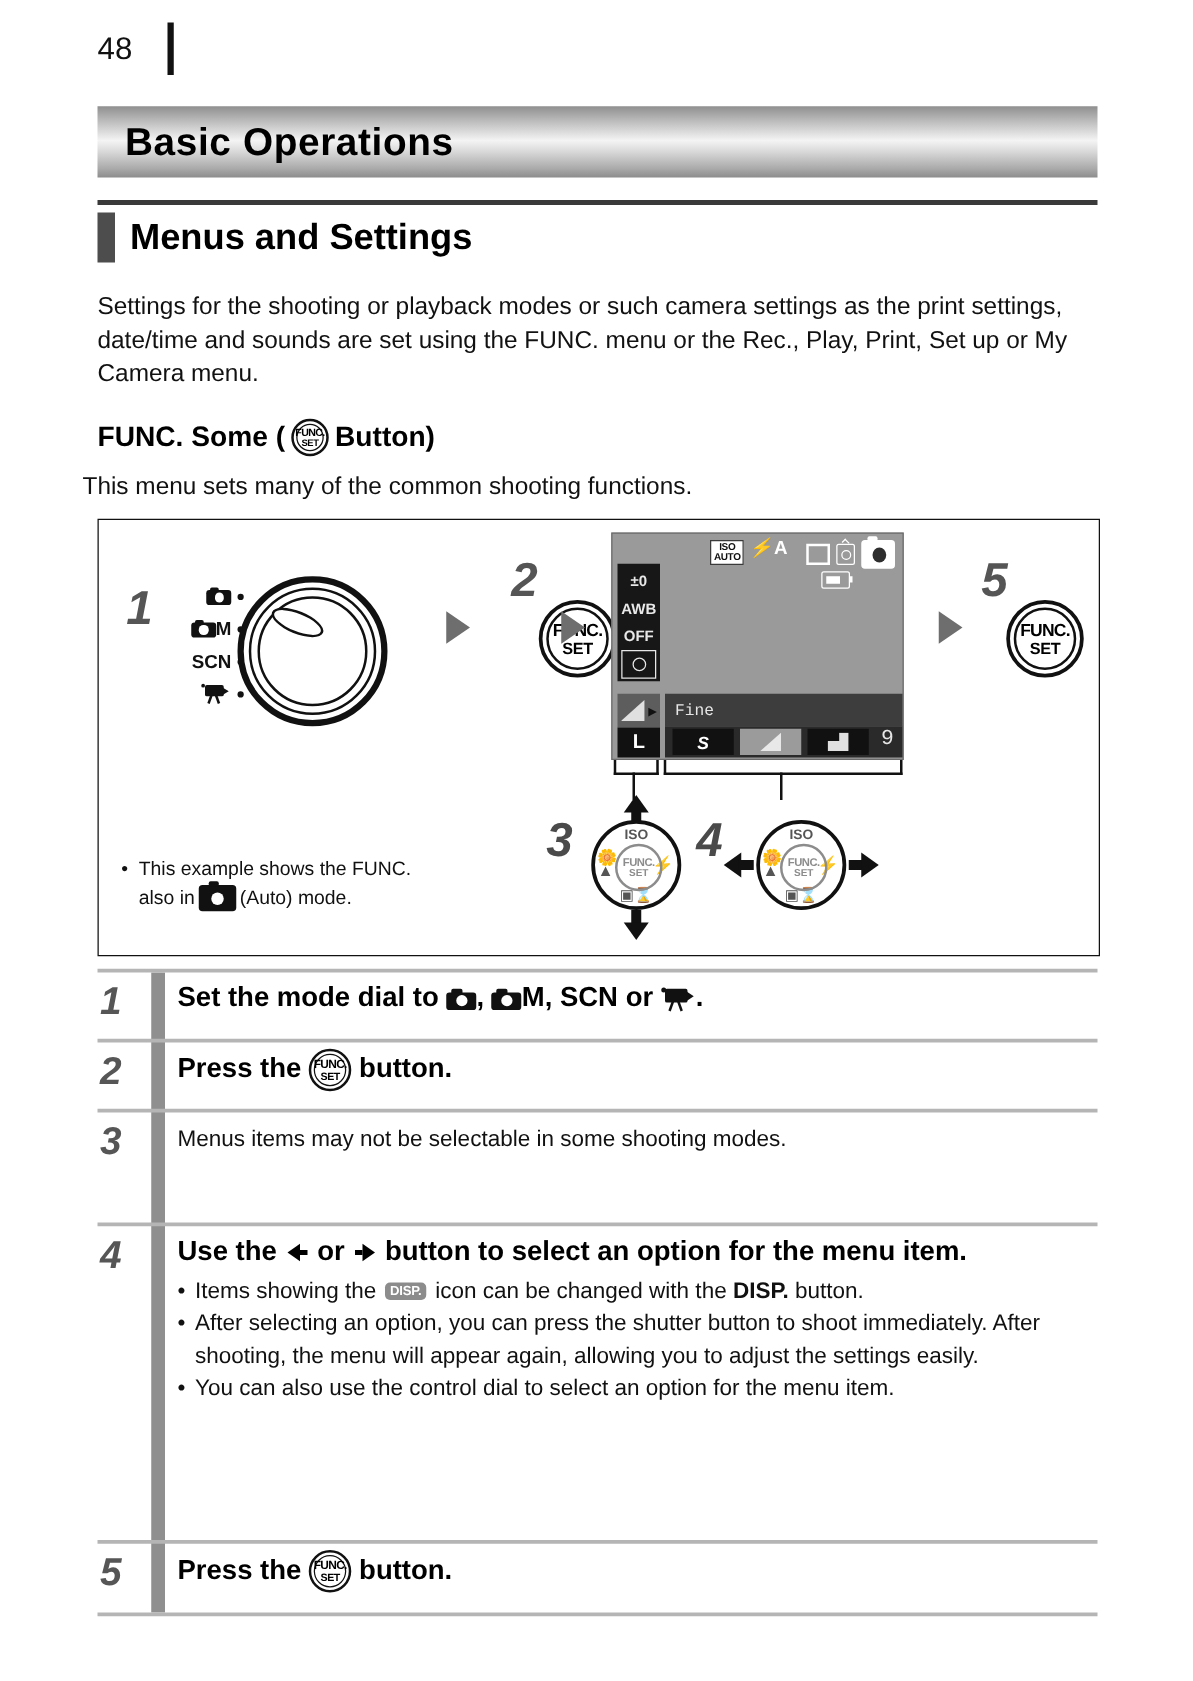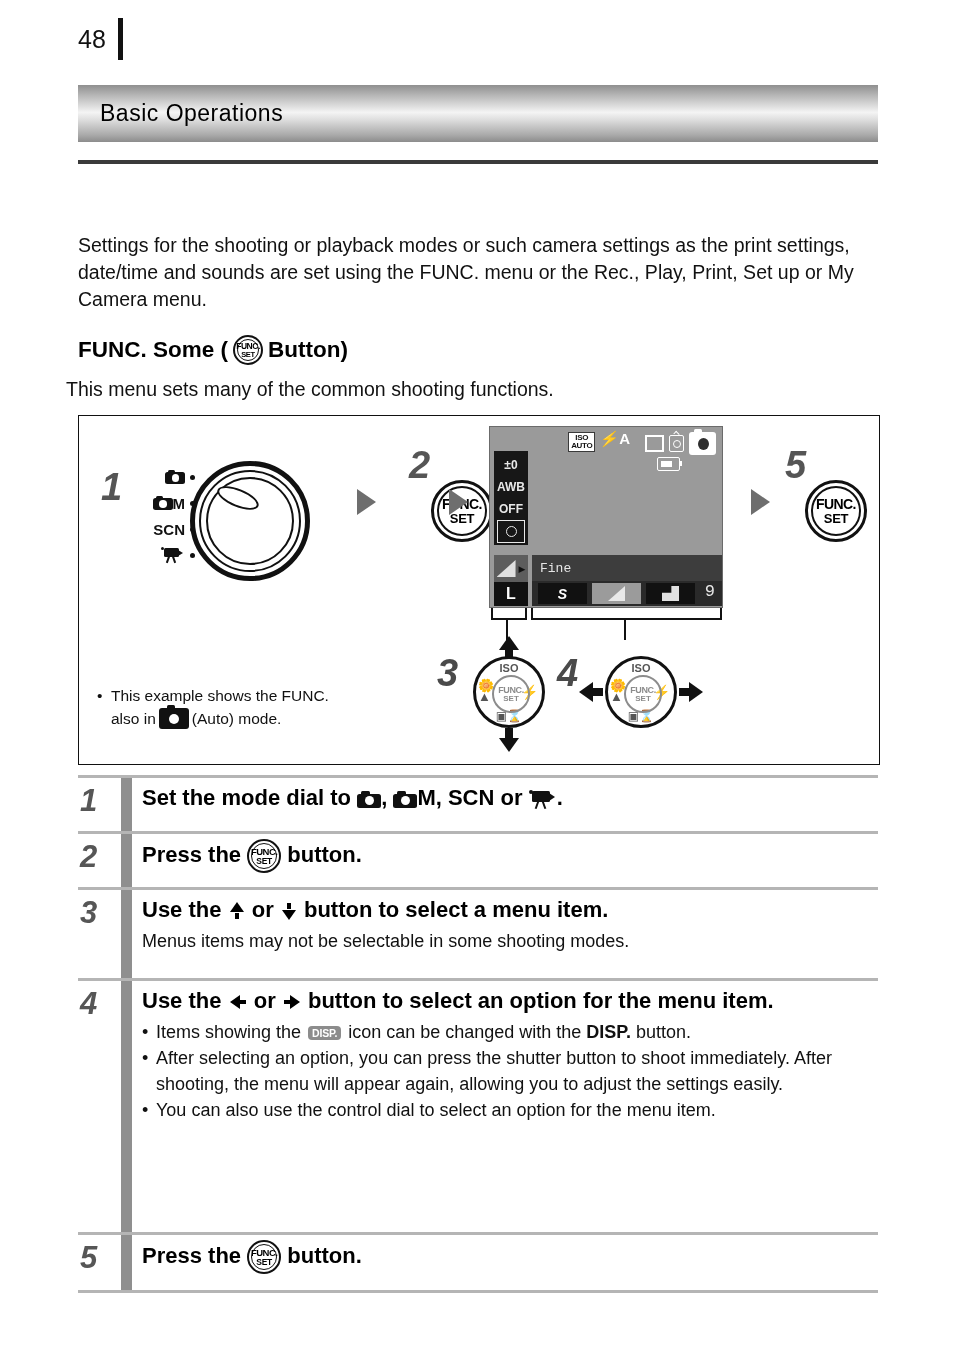--- a/index.html
+++ b/index.html
@@ -8,31 +8,31 @@
     background:#ffffff;
     font-family:"Liberation Sans", sans-serif;
     color:#000;
     position:relative;
     overflow:hidden;
   }
   .page{position:relative;width:954px;height:1345px;}
 
   
   .pagenum-row{position:absolute;left:78px;top:18px;display:flex;align-items:center;height:42px;}
-  .pagenum{font-size:25px;color:#111;line-height:1;padding-right:12px;font-family:"Liberation Sans",sans-serif;}
+  .pagenum{font-size:25px;color:#111;line-height:1;padding-right:28px;font-family:"Liberation Sans",sans-serif;}
   .pagenum-bar{width:5px;height:42px;background:#111;}
 
   
   .banner{
     position:absolute;left:78px;top:85px;width:800px;height:57px;
     background:linear-gradient(to bottom,#8f8f8f 0%,#b6b6b6 18%,#f4f4f4 48%,#dcdcdc 62%,#a9a9a9 88%,#8c8c8c 100%);
     display:flex;align-items:center;
   }
   .banner-title{
-    font-size:23px;font-weight:normal;letter-spacing:.5px;margin-left:22px;color:#000;
+    font-size:31px;font-weight:bold;letter-spacing:.5px;margin-left:22px;color:#000;
     font-family:"Liberation Sans",sans-serif;
   }
 
   
   .sec-rule{position:absolute;left:78px;top:160px;width:800px;height:4px;background:#3a3a3a;}
   .sec-head{position:absolute;left:78px;top:170px;display:flex;align-items:center;}
   .sec-bar{width:14px;height:40px;background:#4d4d4d;margin-right:12px;}
   .sec-title{font-size:29px;font-weight:bold;color:#000;line-height:40px;}
 
   
@@ -217,20 +217,24 @@
   <div class="pagenum-row">
     <div class="pagenum">48</div>
     <div class="pagenum-bar"></div>
   </div>
 
   <div class="banner">
     <div class="banner-title">Basic Operations</div>
   </div>
 
   <div class="sec-rule"></div>
+  <div class="sec-head">
+    <div class="sec-bar"></div>
+    <div class="sec-title">Menus and Settings</div>
+  </div>
 
   <div class="intro">Settings for the shooting or playback modes or such camera settings as the print settings, date/time and sounds are set using the FUNC. menu or the Rec., Play, Print, Set up or My Camera menu.</div>
 
   <div class="subhead">
     <span>FUNC. Some (</span>
     <span class="funcbtn sz-s" style="margin:0 5px;">
       <span class="fb-inner">
           <span class="fb-t">FUNC.</span>
           <span class="fb-b">SET</span>
         </span>
@@ -456,29 +460,20 @@
               </span></span><span> button.</span>
         </div>
       </div>
     </div>
 
     <div class="hr" style="top:112px;"></div>
 
     <div class="step" style="top:120px;height:80px;">
       <div class="sn">3</div>
       <div class="sbody">
-        <div class="title">
-          <span>Use the </span><span class="inline-arrow">
-              <span class="ar-up"></span>
-              <span class="stem-v"></span>
-            </span><span> or </span><span class="inline-arrow">
-              <span class="stem-v"></span>
-              <span class="ar-dn"></span>
-            </span><span> button to select a menu item.</span>
-        </div>
         <div class="sub">Menus items may not be selectable in some shooting modes.</div>
       </div>
     </div>
 
     <div class="hr" style="top:203px;"></div>
 
     <div class="step" style="top:211px;height:255px;">
       <div class="sn">4</div>
       <div class="sbody">
         <div class="title">

